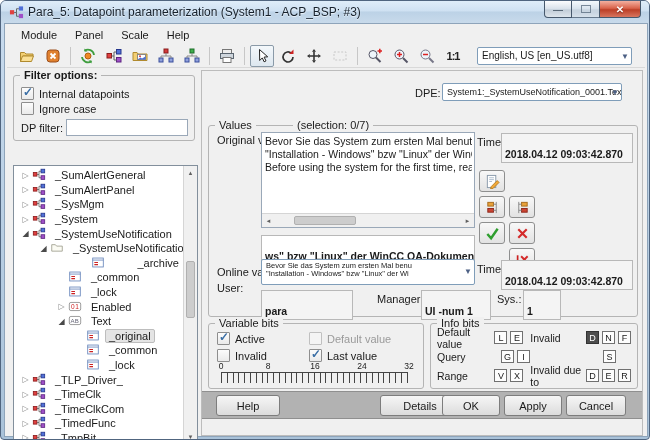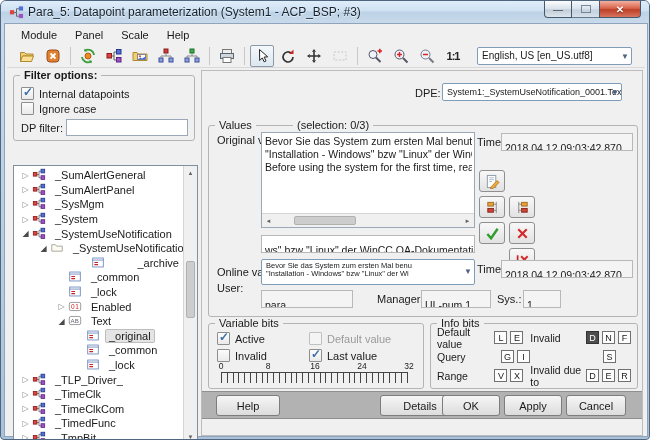--- a/index.html
+++ b/index.html
@@ -58,21 +58,21 @@
   .sb-arrow{position:absolute;width:13px;height:13px;display:flex;align-items:center;justify-content:center;font-size:6px;color:#606060;}
   .sb-thumb{position:absolute;background:#cdcdcd;border:1px solid #b0b0b0;border-radius:2px;}
   
   .rpanel{position:absolute;left:200px;top:68px;width:442px;height:366px;border:1px solid #bcbcbc;background:#f0f0f0;box-sizing:border-box;}
   .rp-header{position:absolute;left:8px;top:10px;display:flex;align-items:center;gap:6px;}
   .rp-header svg{width:18px;height:18px;}
   .rp-title{font-size:14px;font-weight:bold;}
   .dpe-label{position:absolute;left:213px;top:16px;}
   .dpe-select{position:absolute;left:240px;top:12px;width:180px;height:18px;font-size:9px;}
   .lbl{position:absolute;white-space:nowrap;}
-  .ro-field{position:absolute;box-sizing:border-box;background:#f4f4f4;border:1px solid #b8b8b8;font-size:10.5px;padding:8px 3px;white-space:nowrap;overflow:hidden;}
+  .ro-field{position:absolute;box-sizing:border-box;background:#f4f4f4;border:1px solid #b8b8b8;font-size:10.5px;padding:14px 3px;white-space:nowrap;overflow:hidden;font-weight:bold;}
   .ta{position:absolute;box-sizing:border-box;background:#fff;border:1px solid #9aa8b8;}
   .ta-text{position:absolute;left:3px;top:2px;right:2px;bottom:14px;font-size:10.5px;line-height:13px;white-space:pre;overflow:hidden;}
   .ta .hscroll{right:0;}
   .vbtn{position:absolute;width:26px;height:22px;box-sizing:border-box;border:1px solid #8e8f8f;border-radius:3px;background:linear-gradient(#f8f8f8,#e2e2e2);display:flex;align-items:center;justify-content:center;}
   .vbtn svg{width:15px;height:15px;}
   .online-select{font-size:7.5px;line-height:8px;align-items:flex-start;padding-top:2px;}
   .online-select .txt{white-space:pre;overflow:hidden;}
   .ruler-nums{position:absolute;font-size:8.5px;color:#222;}
   .ruler-nums span{position:absolute;transform:translateX(-50%);}
   .comb{position:absolute;border-top:1px solid #444;height:10px;
@@ -474,21 +474,21 @@
 
     <div class="rpanel" style="left:196px;top:46px;">
       <span class="dpe-label">DPE:</span>
       <div class="select dpe-select">
         <span>System1:_SystemUseNotification_0001.Tex</span>
           <span class="arr">▼</span>
       </div>
 
       <div class="fieldset" style="left:6px;top:54px;width:430px;height:192px;">
         <span class="legend">Values</span>
-        <span class="legend2">(selection: 0/3)</span>
+        <span class="legend2">(selection: 0/7)</span>
 
         <span class="lbl" style="left:8px;top:8px;">Original value:</span>
         <div class="ta" style="left:52px;top:6px;width:214px;height:96px;">
           <div class="ta-text" id="orig-text">Bevor Sie das System zum ersten Mal benutze
 "Installation - Windows" bzw "Linux" der WinC
 Before using the system for the first time, read</div>
           <div class="hscroll">
             <div class="sb-arrow" style="left:0;">◄</div>
             <div class="sb-thumb" style="top:2px;bottom:2px;left:32px;width:60px;"></div>
             <div class="sb-arrow" style="right:0;">►</div>

